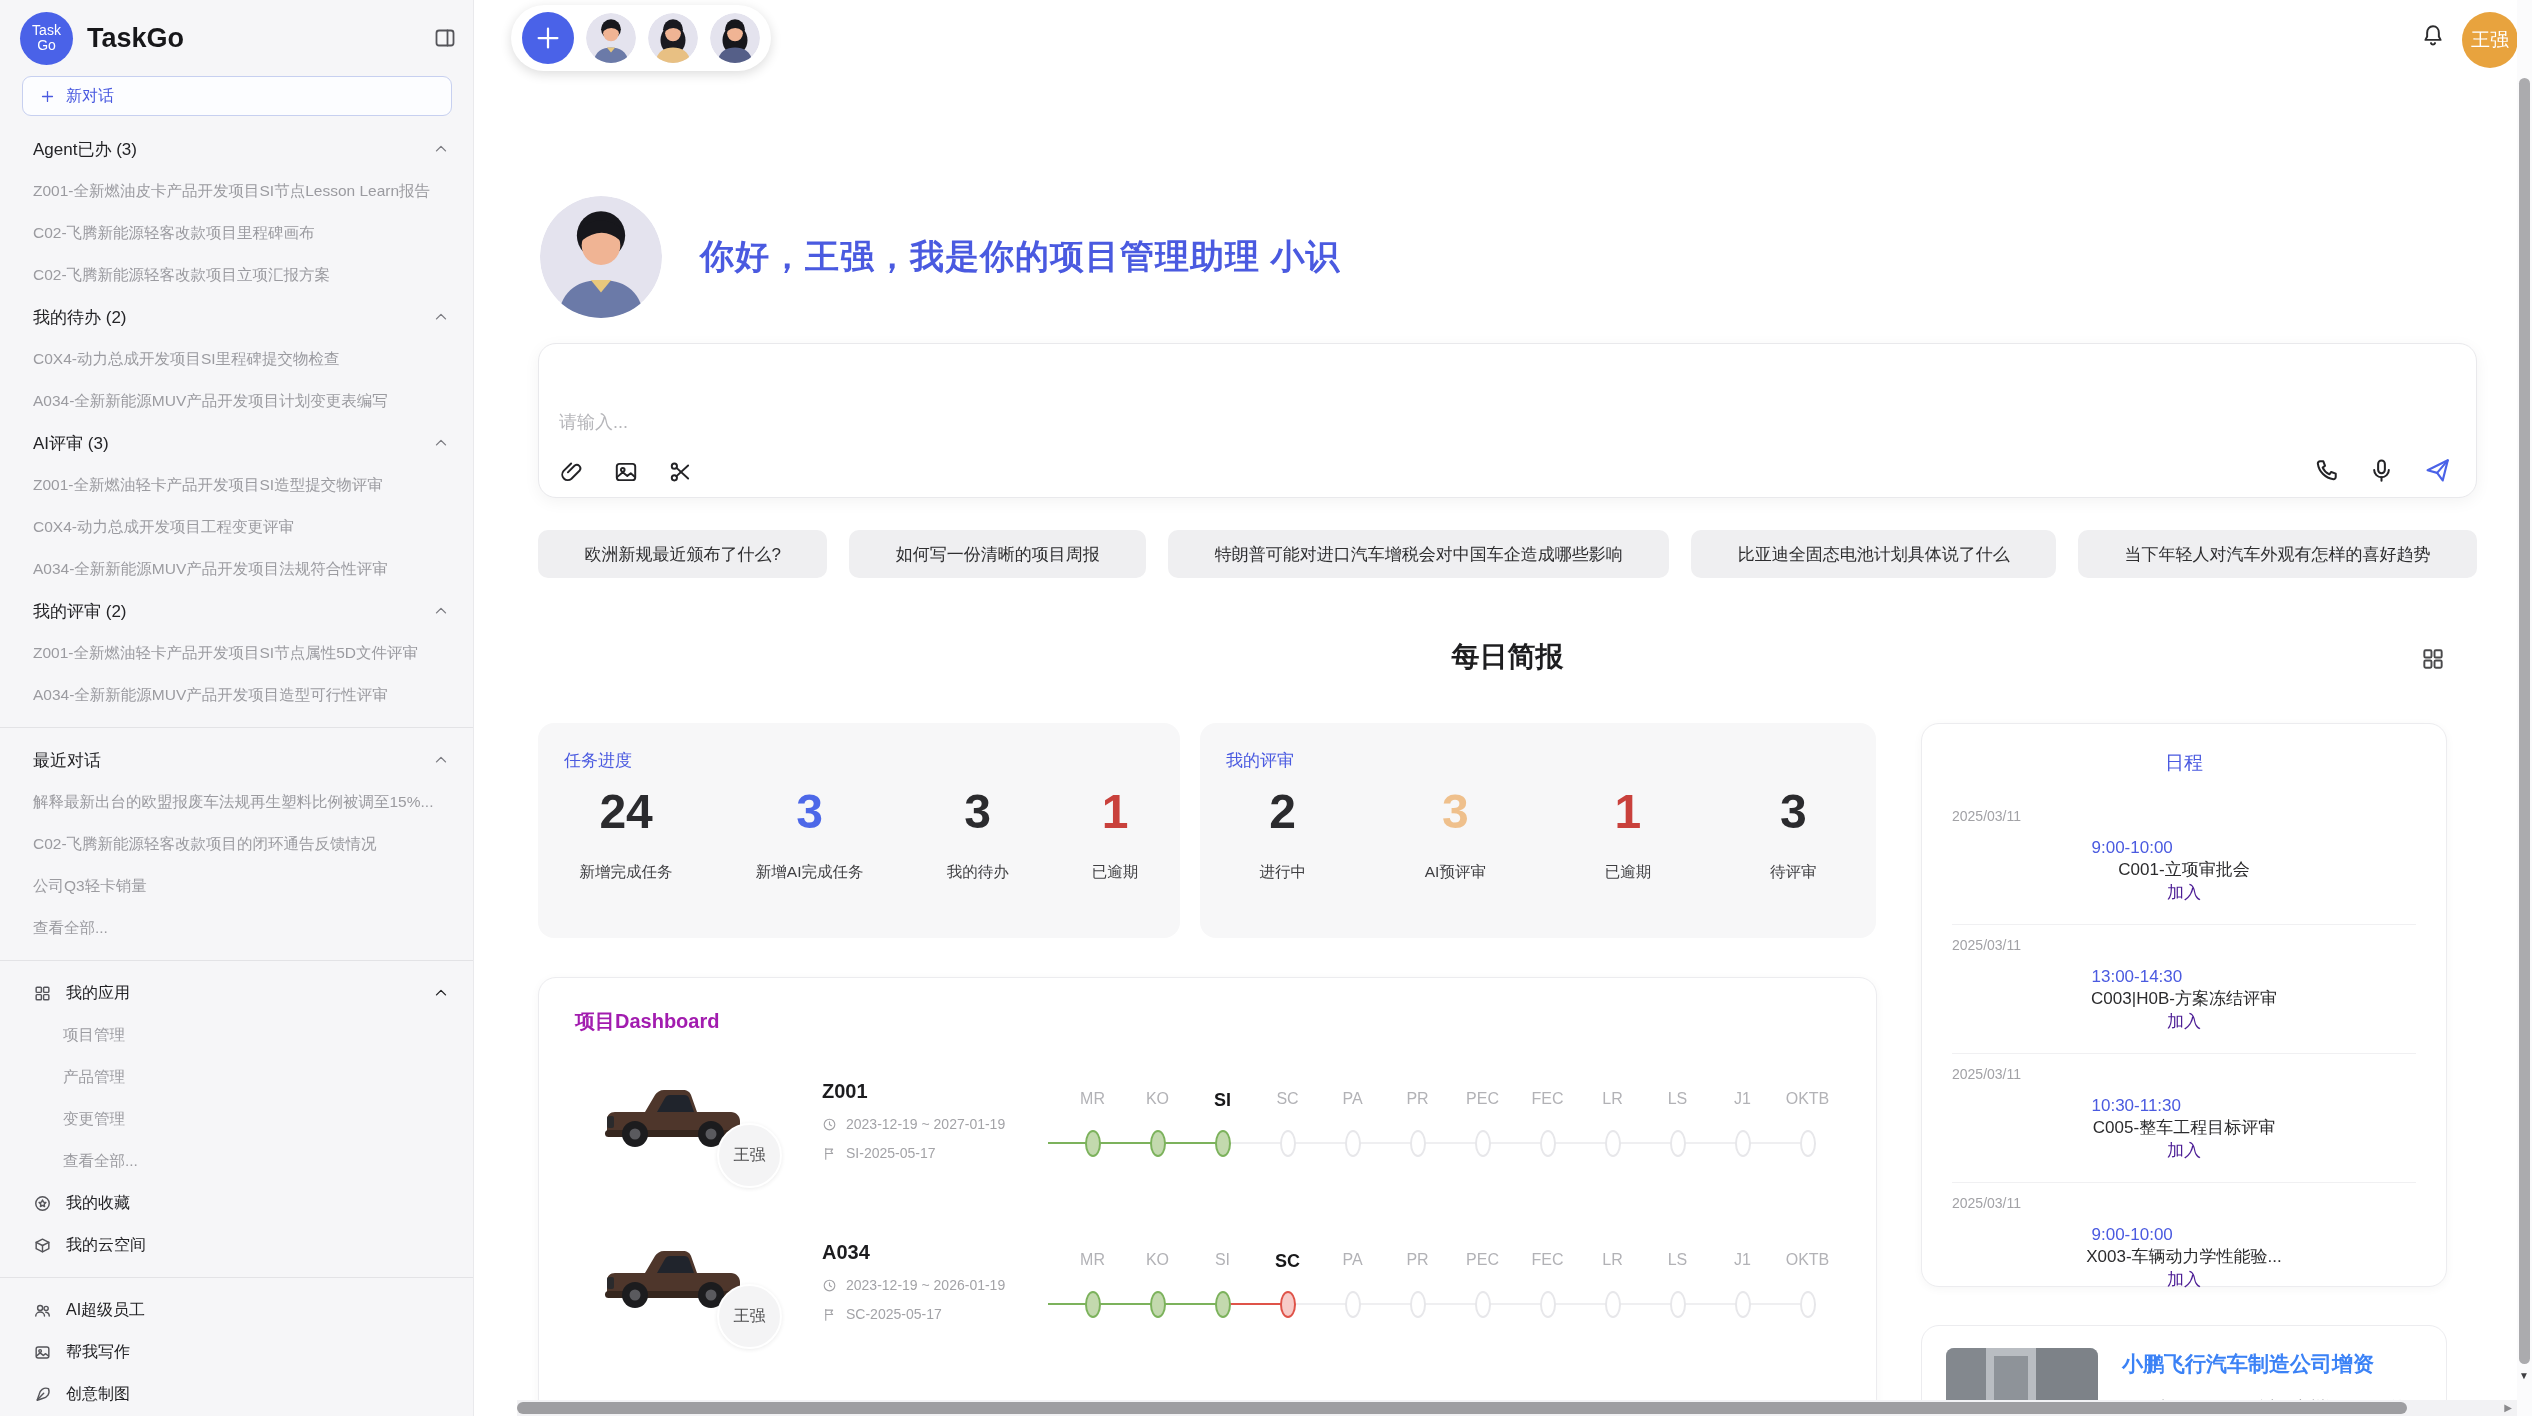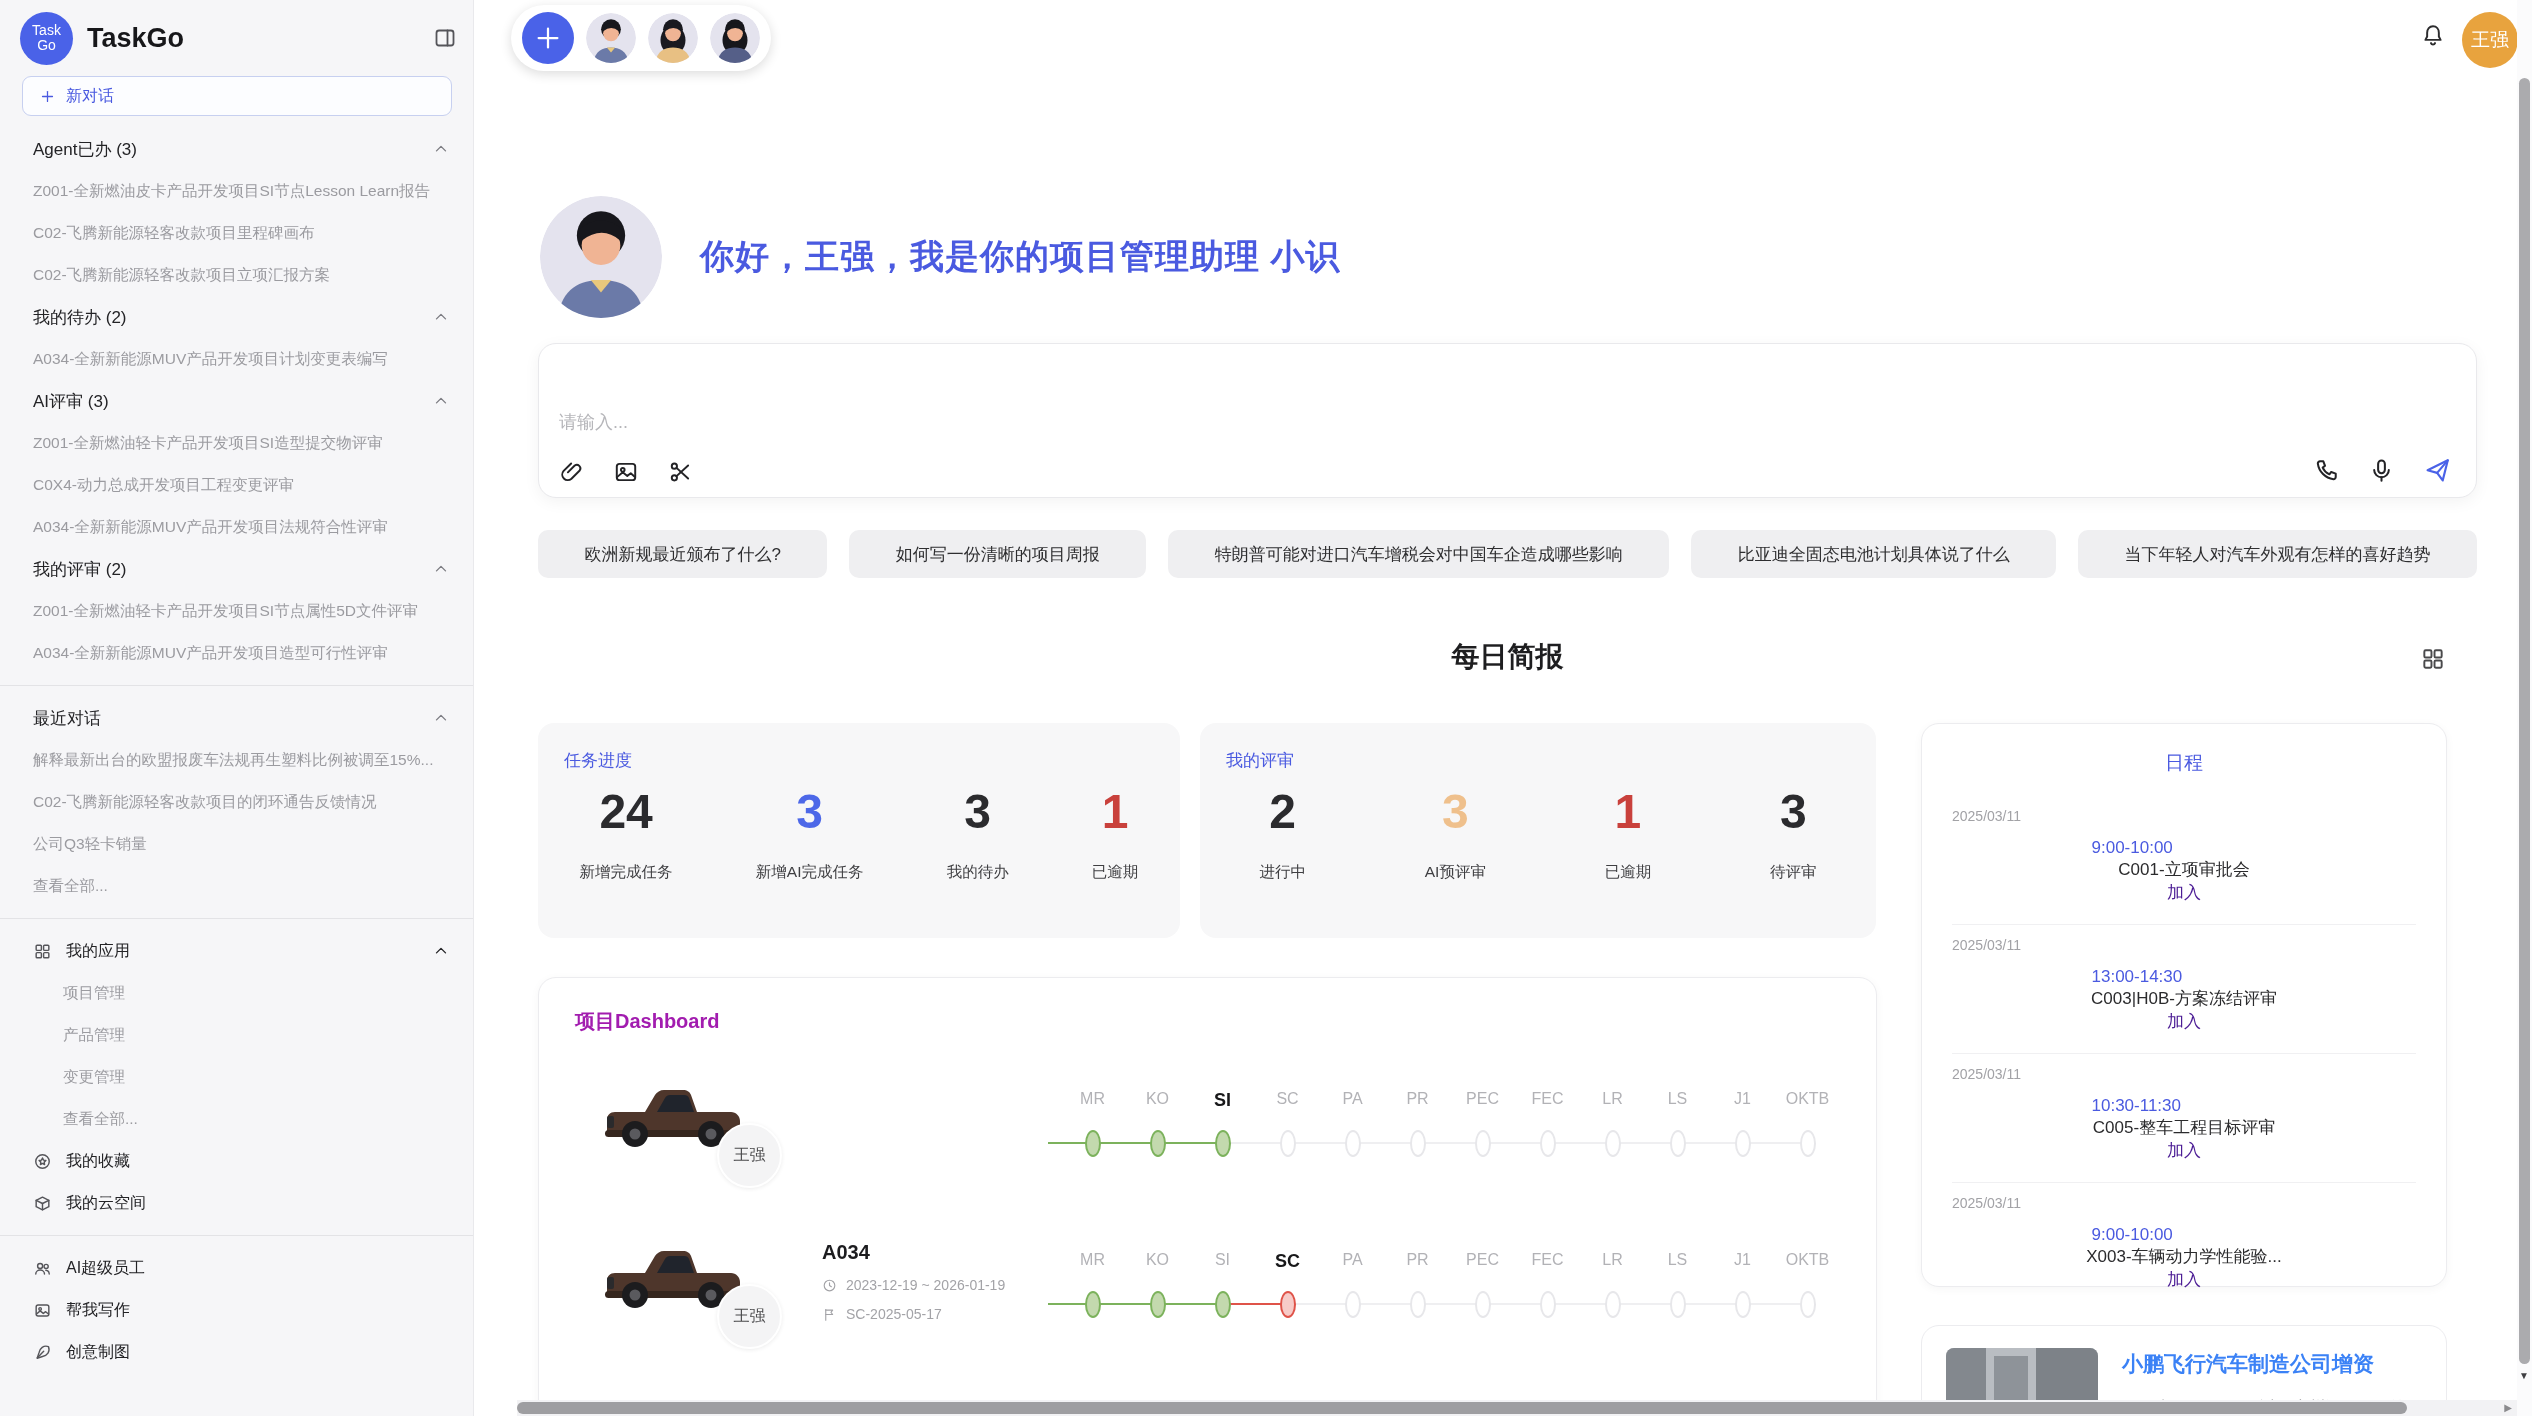--- a/index.html
+++ b/index.html
@@ -194,20 +194,21 @@
       <div class="sb-item">C02-飞腾新能源轻客改款项目里程碑画布</div>
       <div class="sb-item">C02-飞腾新能源轻客改款项目立项汇报方案</div>
       <div class="sec-h">
         <span class="lab">我的待办 (2)</span>
         <span class="icw chev">
           <svg class="ic" width="18" height="18" viewBox="0 0 24 24" fill="none" stroke="currentColor" stroke-width="1.8" stroke-linecap="round" stroke-linejoin="round">
             <polyline points="6 14.5 12 8.5 18 14.5"></polyline>
           </svg>
         </span>
       </div>
+      <div class="sb-item">C0X4-动力总成开发项目SI里程碑提交物检查</div>
       <div class="sb-item">A034-全新新能源MUV产品开发项目计划变更表编写</div>
       <div class="sec-h">
         <span class="lab">AI评审 (3)</span>
         <span class="icw chev">
           <svg class="ic" width="18" height="18" viewBox="0 0 24 24" fill="none" stroke="currentColor" stroke-width="1.8" stroke-linecap="round" stroke-linejoin="round">
             <polyline points="6 14.5 12 8.5 18 14.5"></polyline>
           </svg>
         </span>
       </div>
       <div class="sb-item">Z001-全新燃油轻卡产品开发项目SI造型提交物评审</div>
@@ -545,20 +546,41 @@
             <path d="M58 38l8-14c1-2 3-3 5-3h14c3 0 4 1 5 3l5 14z" fill="#20242c"></path>
             <rect x="6" y="56" width="140" height="7" rx="3.5" fill="#35261e"></rect>
             <rect x="8" y="42" width="7" height="12" rx="2" fill="#2a2a2c"></rect>
             <circle cx="36" cy="60" r="13" fill="#1c1c1e"></circle>
             <circle cx="36" cy="60" r="5.5" fill="#5a5a5e"></circle>
             <circle cx="112" cy="60" r="13" fill="#1c1c1e"></circle>
             <circle cx="112" cy="60" r="5.5" fill="#5a5a5e"></circle>
           </svg>
         </div>
         <div class="owner-badge">王强</div>
+        <div class="pinfo">
+          <div class="pcode">Z001</div>
+          <div class="pmeta">
+            <span class="icw">
+              <svg class="ic" width="15" height="15" viewBox="0 0 24 24" fill="none" stroke="currentColor" stroke-width="1.8" stroke-linecap="round" stroke-linejoin="round">
+                <circle cx="12" cy="12" r="8.5"></circle>
+                <path d="M12 7.5V12l3 2"></path>
+              </svg>
+            </span>
+            <span>2023-12-19 ~ 2027-01-19</span>
+          </div>
+          <div class="pmeta">
+            <span class="icw">
+              <svg class="ic" width="15" height="15" viewBox="0 0 24 24" fill="none" stroke="currentColor" stroke-width="1.8" stroke-linecap="round" stroke-linejoin="round">
+                <path d="M6 21V4"></path>
+                <path d="M6 5h11l-2.6 3.5L17 12H6"></path>
+              </svg>
+            </span>
+            <span>SI-2025-05-17</span>
+          </div>
+        </div>
         <div class="mtrack">
           <div class="mlabels">
             <span>MR</span>
             <span>KO</span>
             <span class="on">SI</span>
             <span>SC</span>
             <span>PA</span>
             <span>PR</span>
             <span>PEC</span>
             <span>FEC</span>

